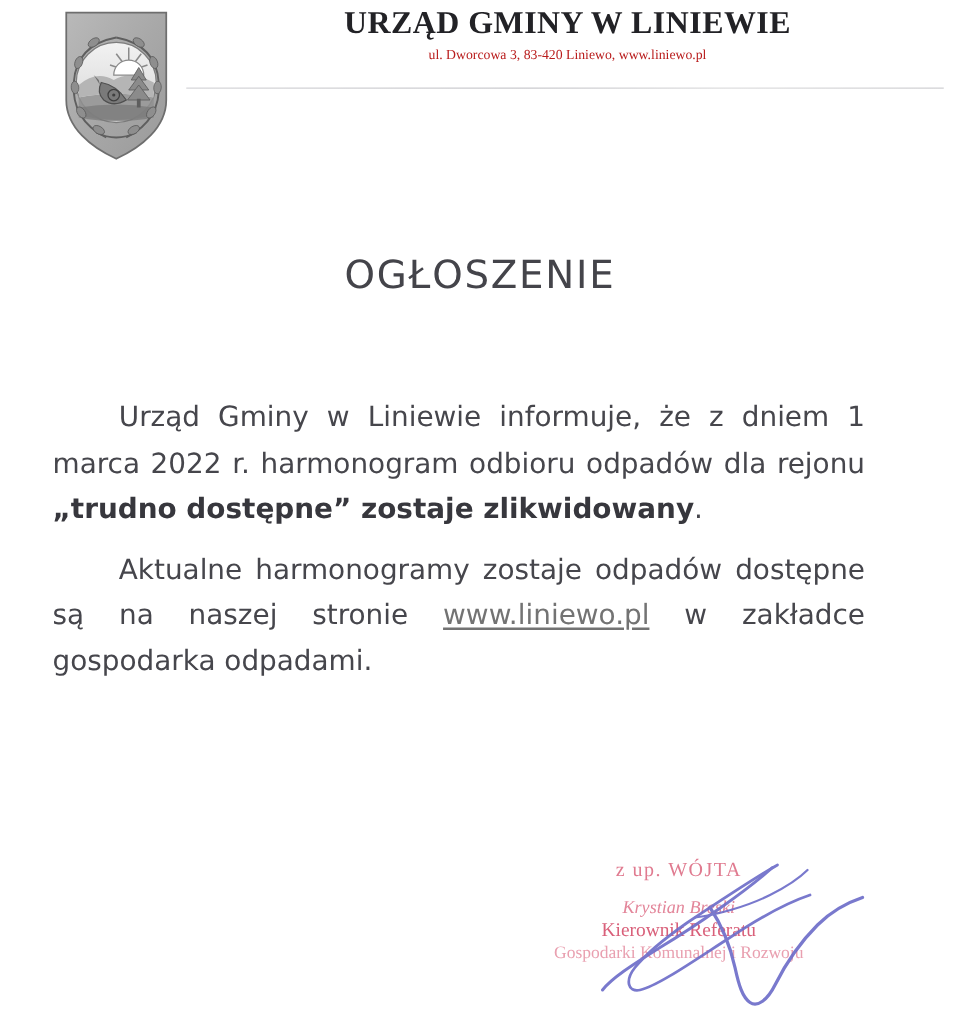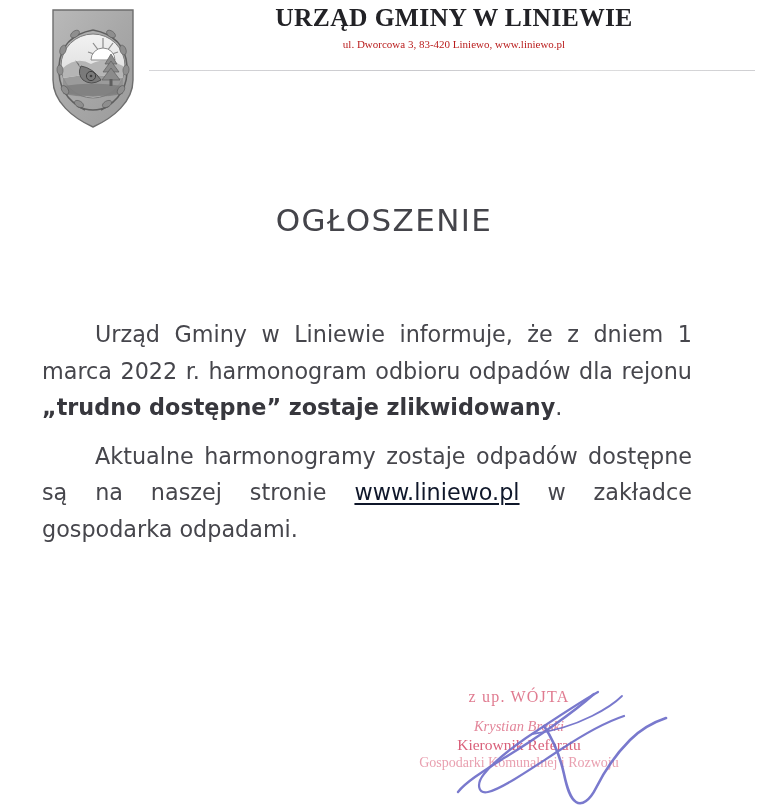--- a/index.html
+++ b/index.html
@@ -121,27 +121,27 @@
   .para:last-child { margin-bottom: 0; }
 
   .para b {
     font-weight: bold;
     color: #37373d;
   }
 
   .link {
     text-decoration: underline;
     text-underline-offset: 3px;
-    color: #0f172a;
+    color: #737373;
   }
 
   
   #signature-block {
     position: absolute;
-    left: 404px;
+    left: 428px;
     top: 688px;
     width: 340px;
     height: 124px;
   }
 
   #stamp-text {
     position: absolute;
     left: 0;
     top: 0;
     width: 230px;

